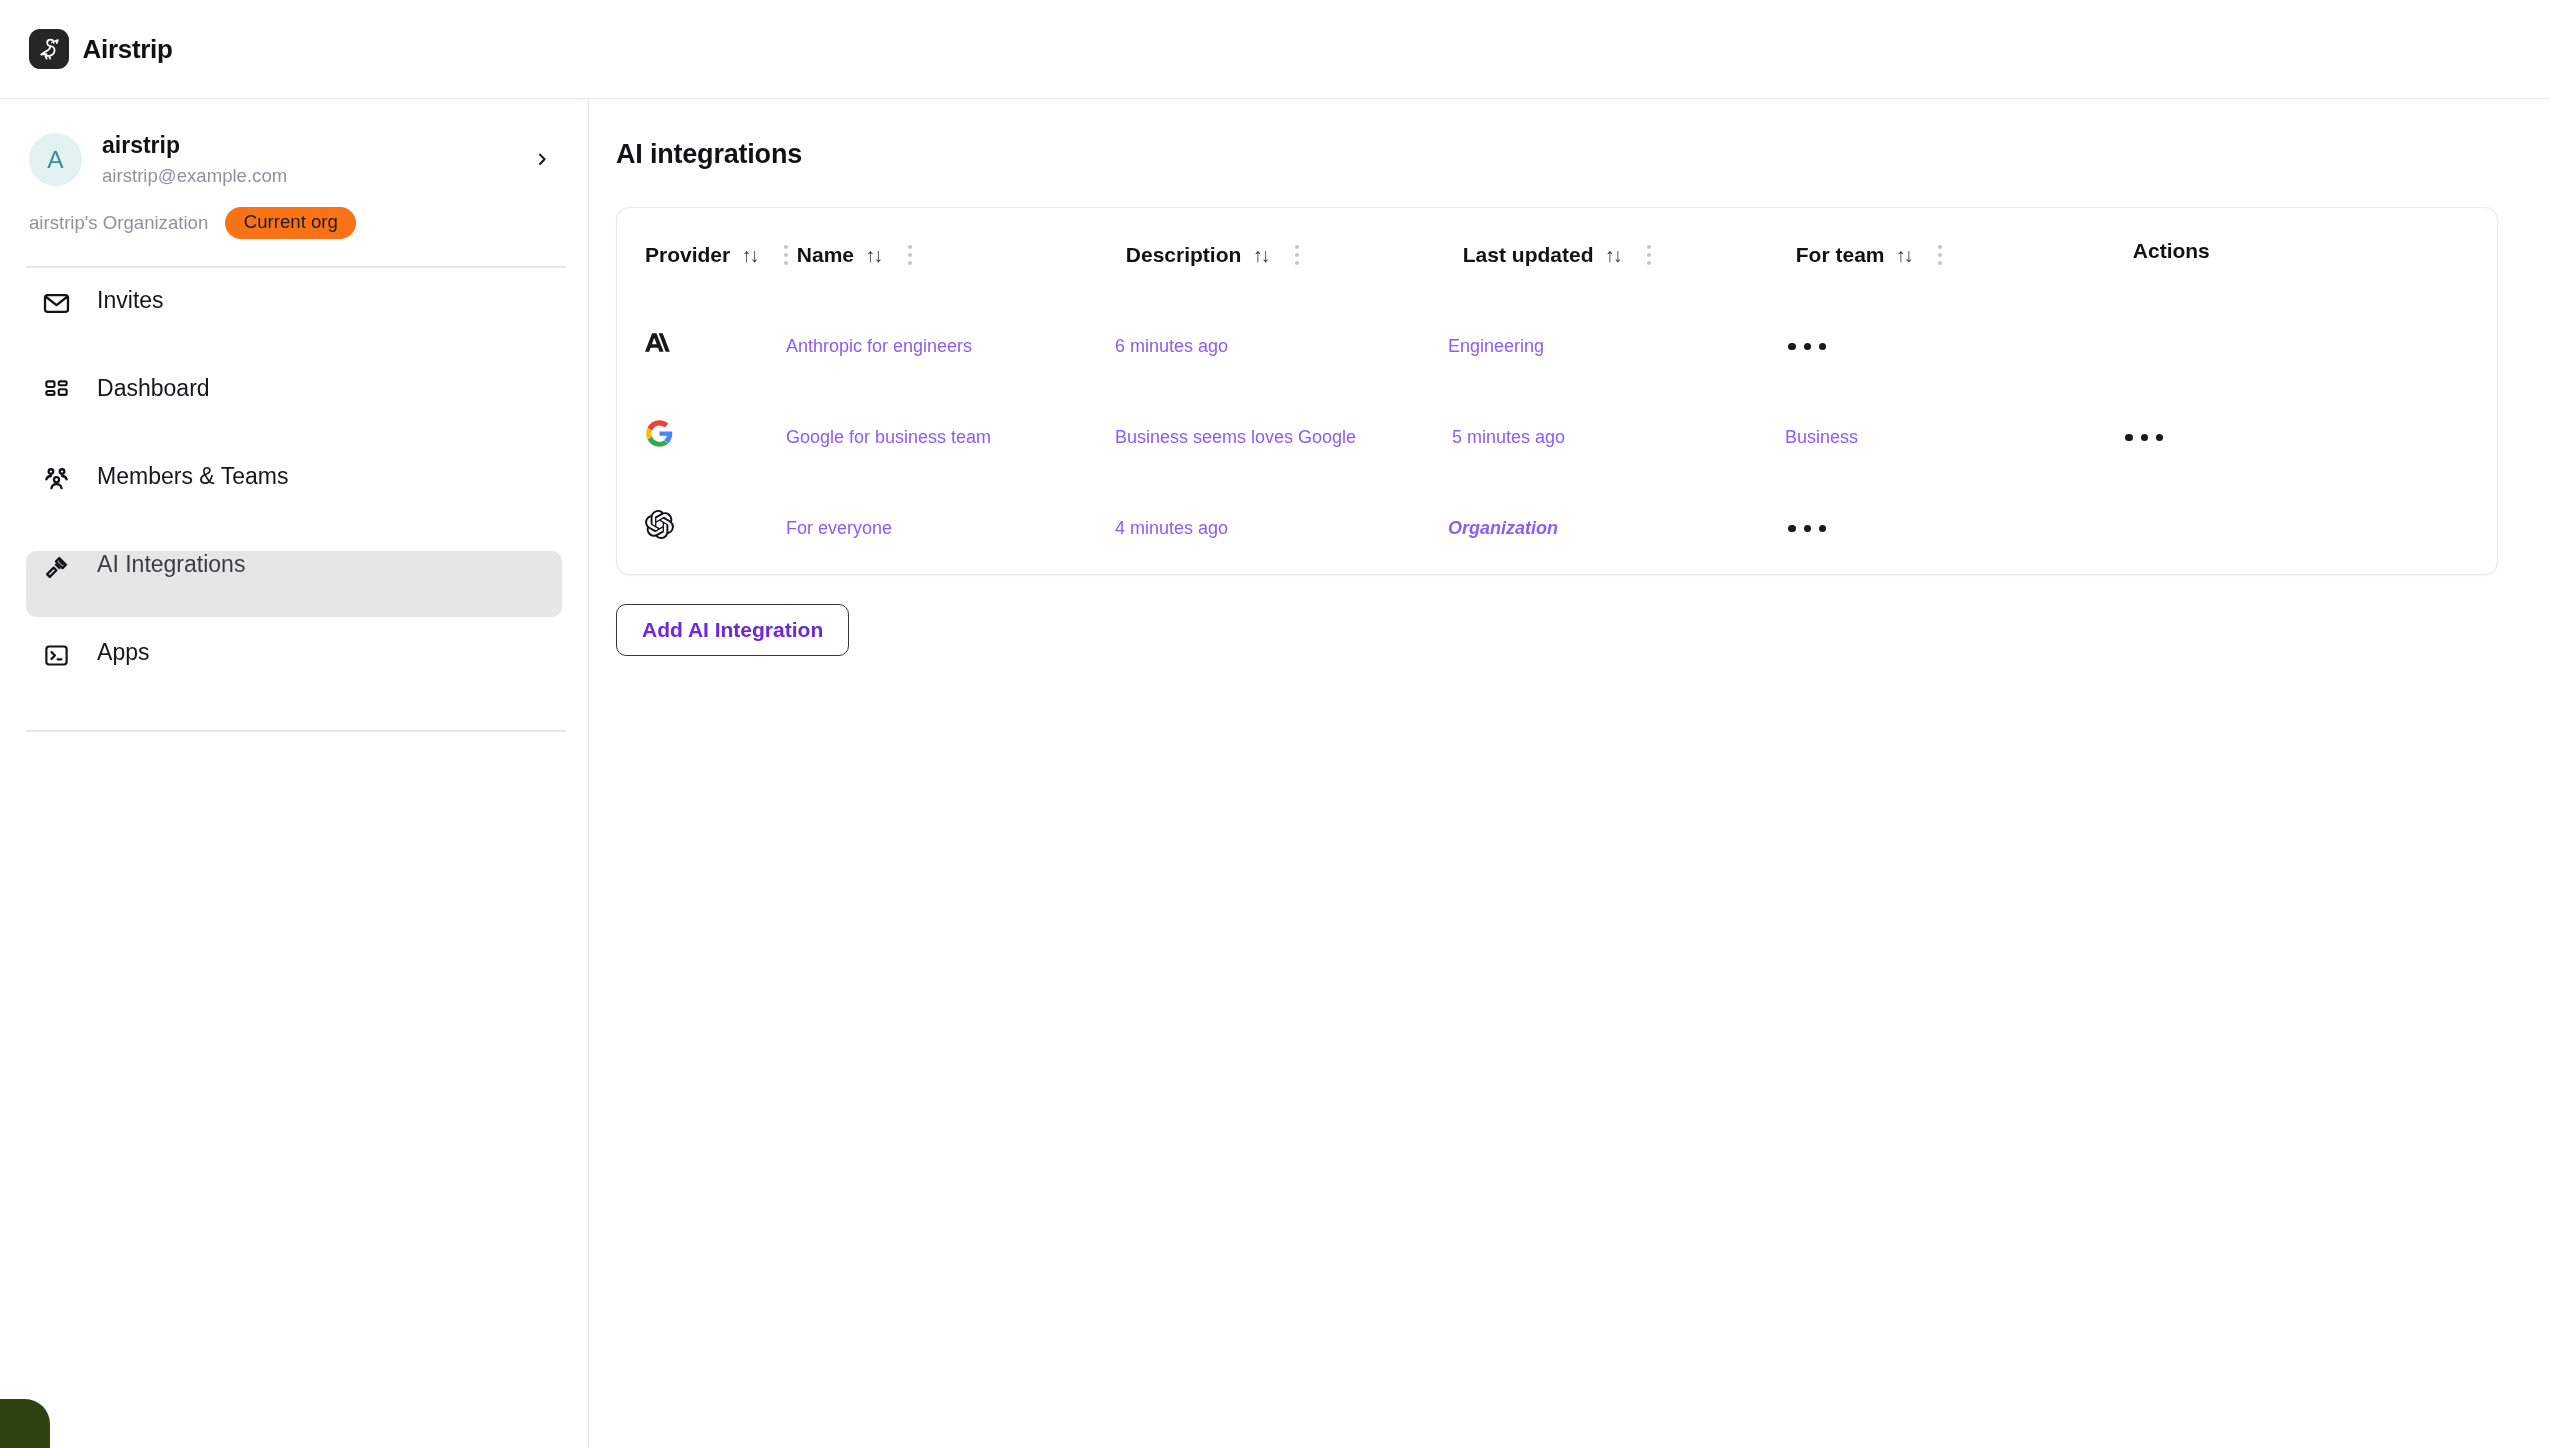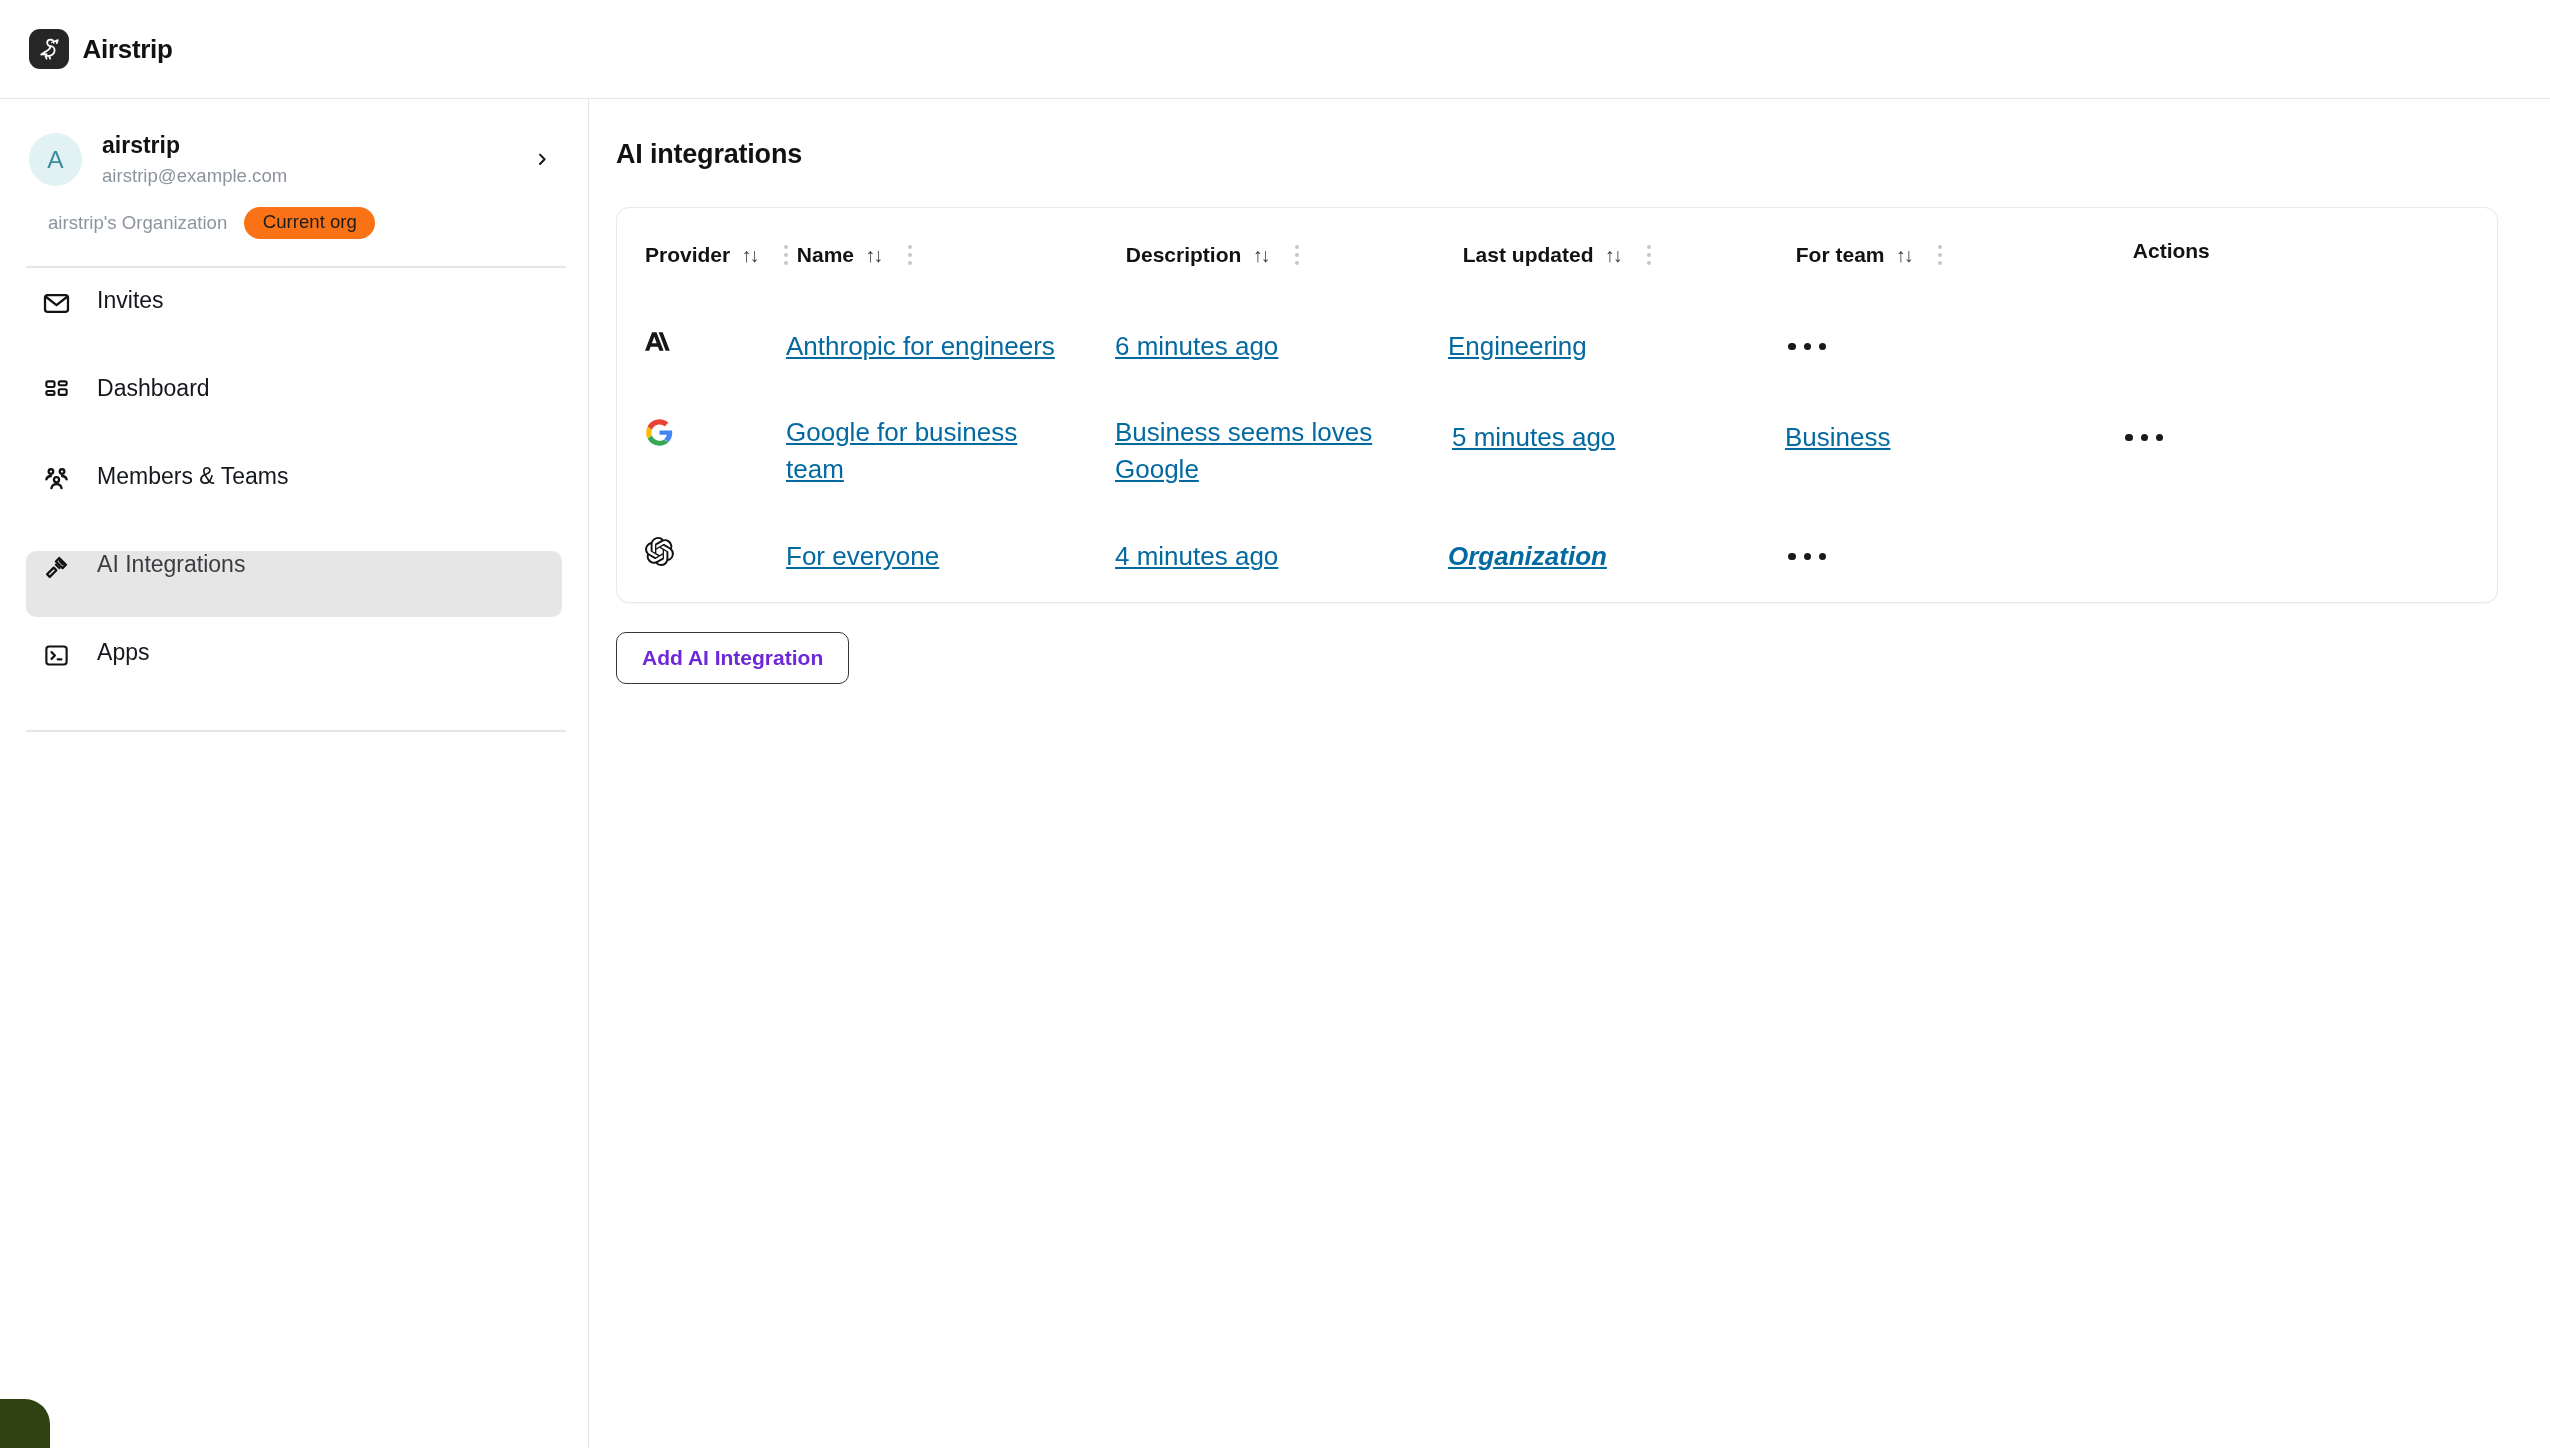--- a/index.html
+++ b/index.html
@@ -56,21 +56,21 @@
   .user-chevron{
     width:34px; height:34px;
     display:flex; align-items:center; justify-content:center;
     color:#14161a; flex:0 0 34px;
   }
 
   .org-row{
     display:flex; align-items:center; gap:17px;
     padding:11.8px 29px 0 29px;
   }
-  .org-name{ font-size:18.6px; color:#8d949e;margin-left:19px; }
+  .org-name{ font-size:18.6px; color:#8d949e; }
   .org-badge{
     background:#f97316; border-radius:843px;
     padding:6.7px 18.6px; font-size:18.6px; color:#1a1c1f;
     line-height:1;
   }
 
   .divider{ height:2.5px; background:#e4e7ea; margin:27px 22px 0 26px; border-radius:1.7px; }
 
   .nav{ padding:18.6px 26px 0 26px; }
   .nav-item{
@@ -114,21 +114,21 @@
     padding:31px 0 30px 0;
     white-space:nowrap;
   }
   .sort-ico{ font-size:19.4px; color:#3a3d42; font-weight:400; letter-spacing:-1.7px; }
   .col-menu{
     display:inline-flex; flex-direction:column; justify-content:center; align-items:center;
     gap:4.2px; width:22px; height:32px; margin-left:5px;
   }
   .col-menu i{ width:4.2px; height:4.2px; border-radius:50%; background:#c3c7cd; display:block; }
 
-  .td{ font-size:26px; color:#0369a1; line-height:1.44; padding:22px 0 22px 0;text-decoration:underline; }
+  .td{ font-size:18px; color:#8b5cf6; line-height:1.44; padding:22px 0 22px 0; }
 
   
   .c-provider{ flex:0 0 169px; padding-left:28px; }
   .c-name    { flex:0 0 329px; padding-right:34px; }
   .c-desc    { flex:0 0 337px; padding-right:34px;align-items:center; }
   .c-updated { flex:0 0 333px; padding-right:34px; }
   .c-team    { flex:0 0 337px; padding-right:34px; }
   .c-actions { flex:1 1 auto; }
 
   .row-body .c-provider{ display:flex; align-items:center; min-height:91px; }

